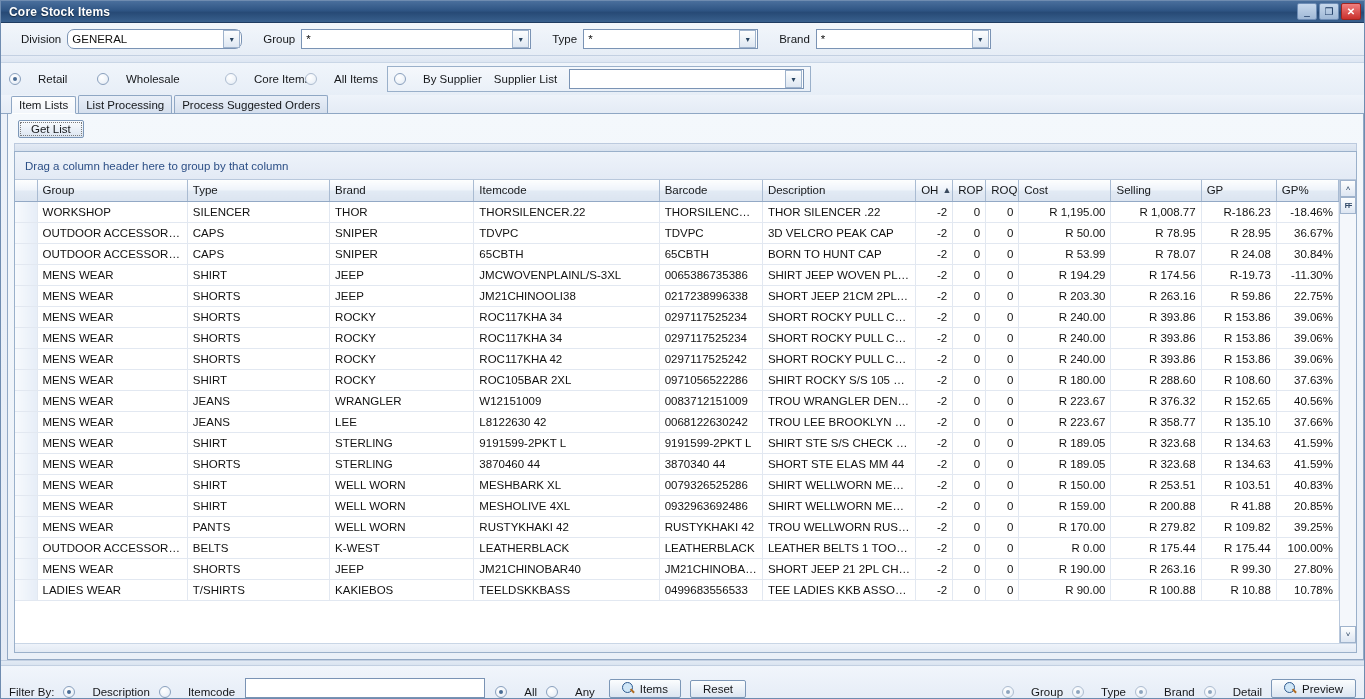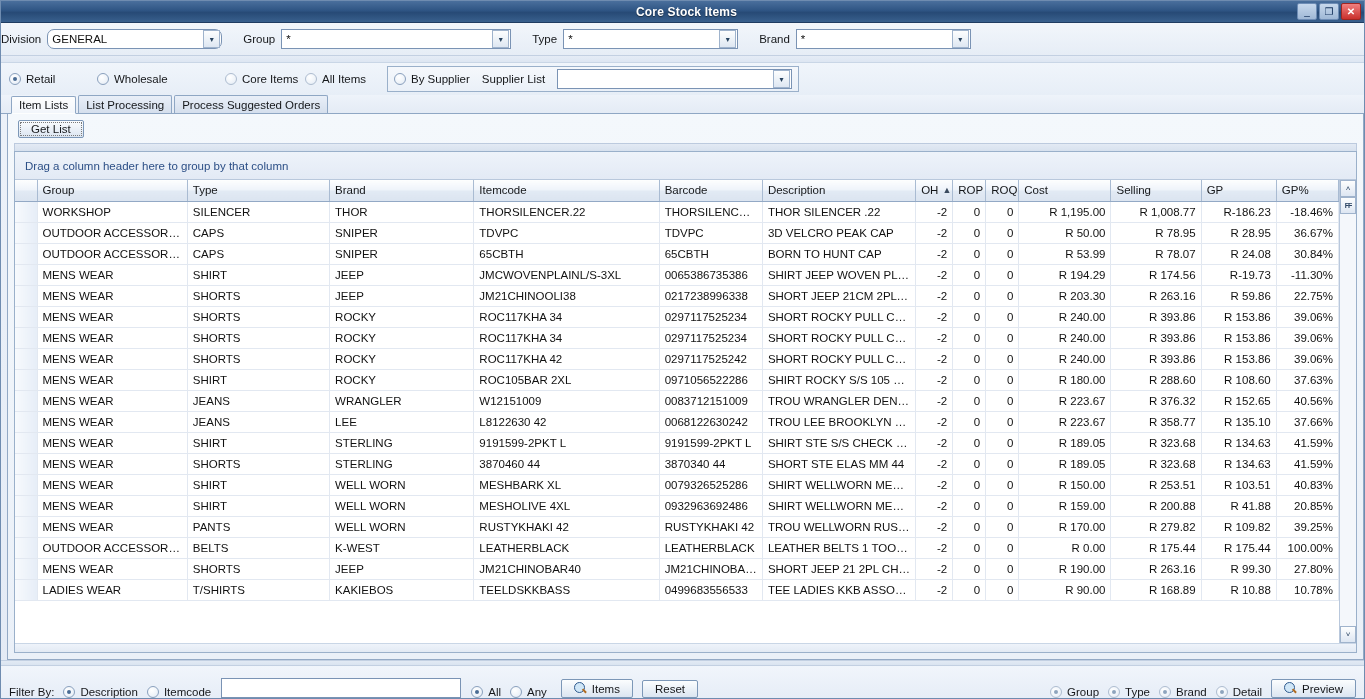--- a/index.html
+++ b/index.html
@@ -20,21 +20,20 @@
   }
 
   
   .titlebar {
     height: 22px; min-height: 22px;
     background: linear-gradient(#4a6f9c 0%, #2f5584 45%, #274a76 55%, #39608d 100%);
     display: flex; align-items: center;
     padding-left: 8px;
     border-bottom: 1px solid #1f3c61;
     position: relative;
-    justify-content: center;
   }
   .titlebar .title {
     color: #ffffff;
     font-size: 12px;
     font-weight: bold;
     text-shadow: 0 1px 1px rgba(0,0,0,.5);
     letter-spacing: .2px;
   }
   .winbtns { position: absolute; right: 3px; top: 2px; display: flex; gap: 2px; }
   .winbtn {
@@ -48,21 +47,21 @@
   }
   .winbtn.close {
     background: linear-gradient(#f08080, #c9302c);
     border-color: #9e2622; color: #fff; font-weight: bold;
   }
 
   
   .topstrip {
     height: 33px; min-height: 33px;
     display: flex; align-items: center;
-    padding: 0 0;
+    padding: 0 20px;
     background: linear-gradient(#f2f6fb, #e6edf6);
     border-bottom: 1px solid #c3d0e2;
     gap: 6px;
   }
   .fld-label { font-size: 11.5px; color: #15171a; white-space: nowrap; }
   .combo {
     height: 20px;
     border: 1px solid #7a93b4;
     background: #ffffff;
     display: flex; align-items: center;
@@ -93,21 +92,21 @@
 
   
   .radiostrip {
     height: 32px; min-height: 32px;
     display: flex; align-items: center;
     padding: 0 8px;
     gap: 0px;
     background: linear-gradient(#f0f5fb, #e7eef7);
   }
   .radio {
-    display: flex; align-items: center; gap: 5px;
+    display: flex; align-items: center; gap: 17px;
     cursor: pointer; white-space: nowrap;
     font-size: 11.5px; color: #15171a;
   }
   .rdot {
     width: 12px; height: 12px; border-radius: 50%;
     border: 1px solid #8aa0bd;
     background: radial-gradient(circle at 38% 33%, #ffffff 0%, #eef3f9 60%, #dbe4ef 100%);
     display: inline-block; position: relative; flex: none;
   }
   .rdot.on::after {
@@ -773,21 +772,21 @@
                   <td>LADIES WEAR</td>
                   <td>T/SHIRTS</td>
                   <td>KAKIEBOS</td>
                   <td>TEELDSKKBASS</td>
                   <td>0499683556533</td>
                   <td>TEE LADIES KKB ASSORTED…</td>
                   <td class="num">-2</td>
                   <td class="num">0</td>
                   <td class="num">0</td>
                   <td class="num">R 90.00</td>
-                  <td class="num">R 168.89</td>
+                  <td class="num">R 100.88</td>
                   <td class="num">R 10.88</td>
                   <td class="num">10.78%</td>
                 </tr>
               </tbody>
           </table>
         </div>
         <div class="vscroll">
           <div class="vsbtn">˄</div>
           <div class="vsbtn ff">FF</div>
           <div class="vstrack"></div>

